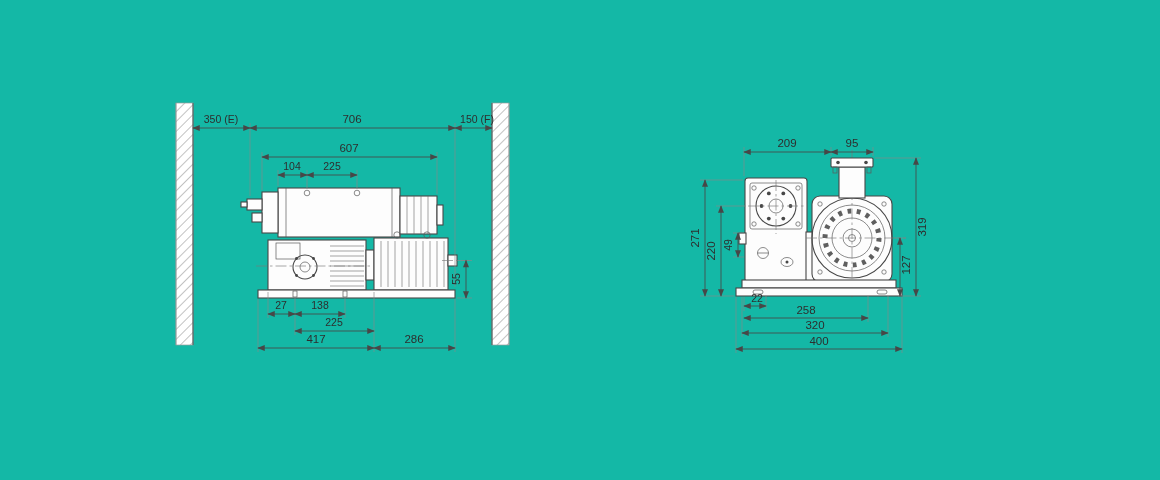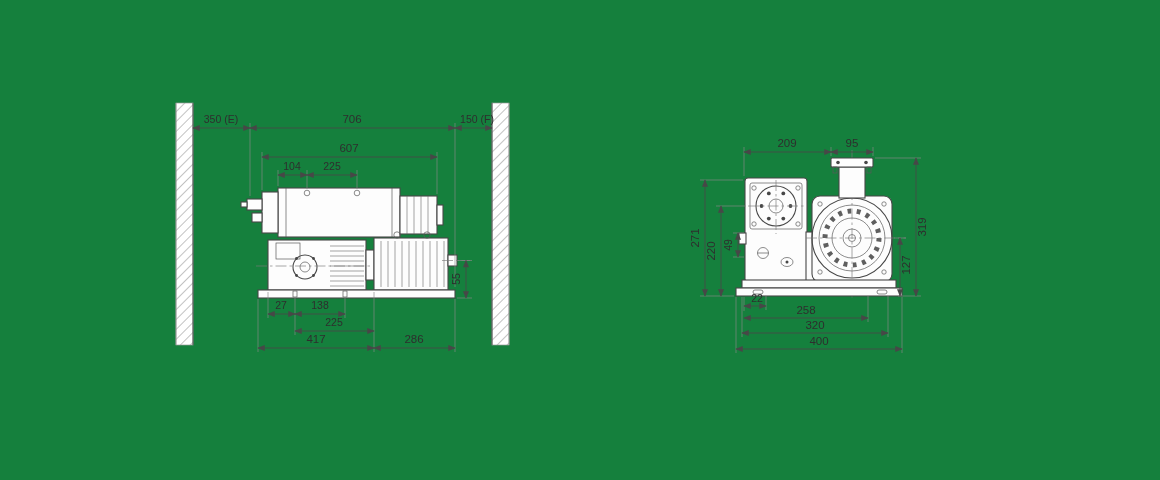--- a/index.html
+++ b/index.html
@@ -1,17 +1,17 @@
 <!DOCTYPE html>
 <html><head>
 <meta charset="utf-8">
 <style>
   html,body { margin:0; padding:0; background:#ffffff; }
   .canvas {
-    position:relative; width:1160px; height:480px; background:#15803d;
+    position:relative; width:1160px; height:480px; background:#14b8a6;
     font-family:"Liberation Sans","DejaVu Sans",sans-serif; overflow:hidden;
   }
   svg { display:block; }
   svg text {
     font-family:"Liberation Sans","DejaVu Sans",sans-serif;
     font-size:11.5px; fill:#2e2e2e;
   }
   svg text.sm { font-size:10.5px; }
   .outline   { fill:none;    stroke:#474747; stroke-width:1.1; }
   .outline-f { fill:#fdfdfd; stroke:#474747; stroke-width:1.1; }

